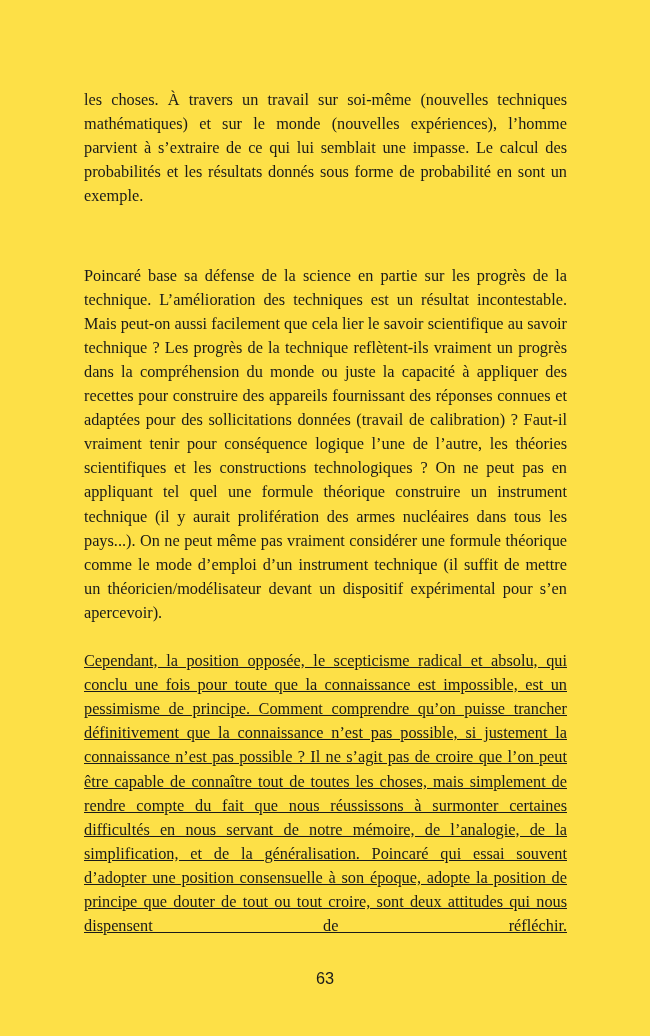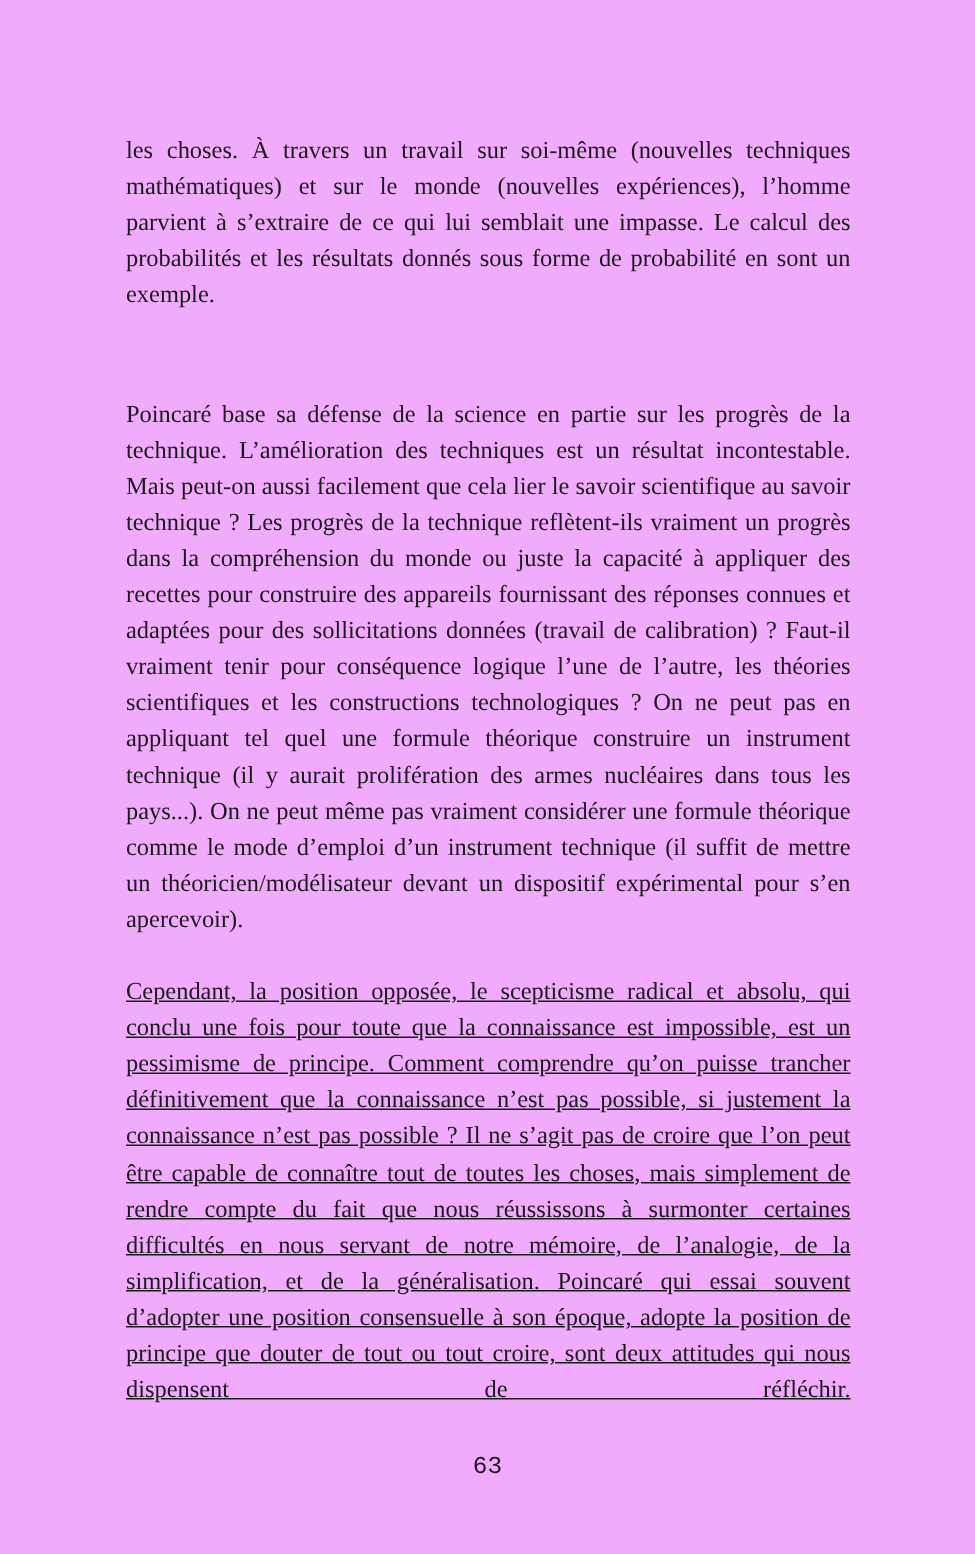--- a/index.html
+++ b/index.html
@@ -7,21 +7,21 @@
     margin: 0;
     padding: 0;
     background: #ffffff;
   }
 
   .page {
     position: relative;
     width: 650px;
     height: 1036px;
     margin: 0 auto;
-    background: #f0abfc;
+    background: #fde047;
     overflow: hidden;
     font-family: "Liberation Serif", "DejaVu Serif", serif;
     color: #1a1a1a;
   }
 
   .text-column {
     position: absolute;
     left: 84px;
     top: 88px;
     width: 483px;
@@ -58,21 +58,21 @@
 
   .folio {
     position: absolute;
     left: 0;
     right: 0;
     top: 968px;
     text-align: center;
     font-size: 16.3px;
     line-height: 20px;
     color: #1a1a1a;
-    font-family: Liberation Mono, monospace;
+    font-family: Liberation Sans, sans-serif;
   }
 </style>
 </head>
 <body>
 
 <div class="page">
 
   <div class="text-column">
     <p class="para">les choses. À travers un travail sur soi-même (nouvelles techniques mathématiques) et sur le monde (nouvelles expériences), l’homme parvient à s’extraire de ce qui lui semblait une impasse. Le calcul des probabilités et les résultats donnés sous forme de probabilité en sont un exemple.</p>
 

